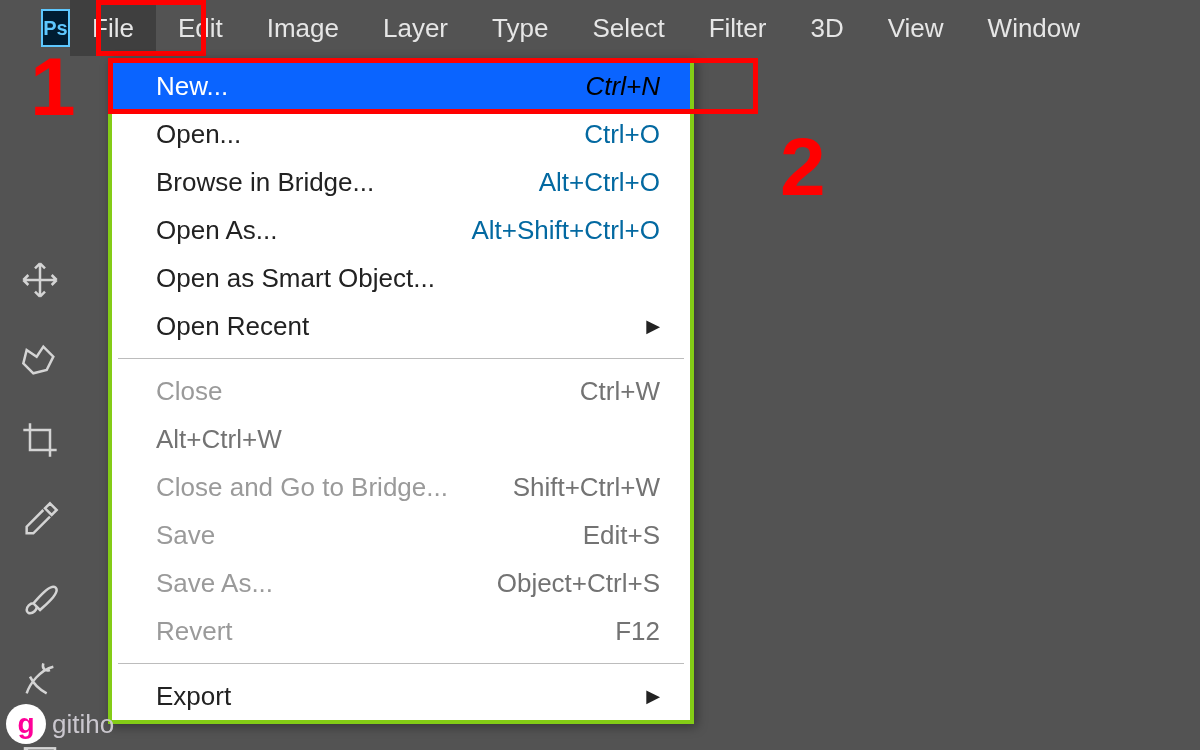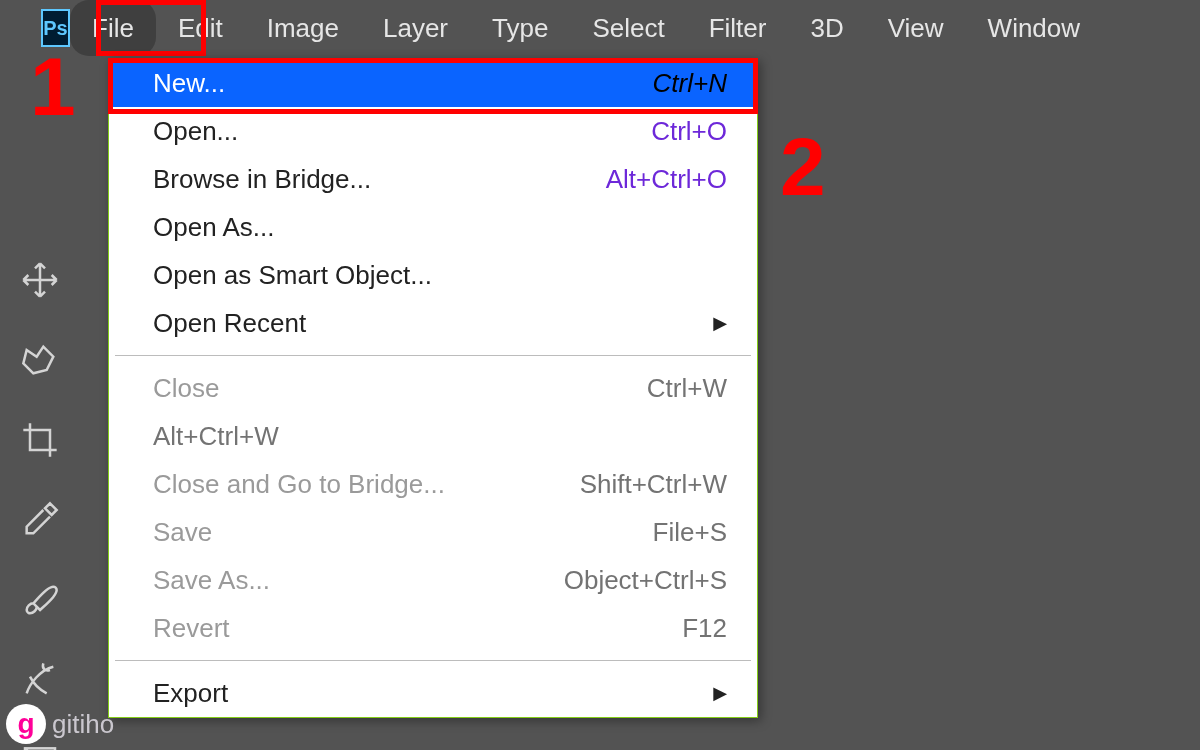--- a/index.html
+++ b/index.html
@@ -36,21 +36,20 @@
   }
   .menu-item {
     padding: 0 22px;
     height: 56px;
     display: flex; align-items: center;
     cursor: default;
     color: #e6e6e6;
   }
   .menu-item.active {
     background: #3f3f3f;
-    border-radius: 19px;
   }
   .file-highlight {
     position: absolute;
     left: 96px; top: 0;
     width: 110px; height: 56px;
     border: 5px solid #ff0000;
     pointer-events: none;
   }
 
   
@@ -65,36 +64,36 @@
     width: 60px; height: 60px;
     display: flex; align-items: center; justify-content: center;
     color: #cfcfcf;
   }
   .tool-btn svg { width: 40px; height: 40px; stroke: #d4d4d4; fill: none; stroke-width: 1.5; }
 
   
   .dropdown {
     position: absolute;
     left: 108px; top: 58px;
-    width: 650px;
+    width: 586px;
     background: #ffffff;
     color: #222;
-    border: 1px solid #84cc16;
+    border: 4px solid #84cc16;
     box-shadow: 3px 3px 10px rgba(0,0,0,.35);
     font-size: 26px;
   }
   .dd-row {
     display: flex;
     align-items: center;
     height: 48px;
     padding: 0 30px 0 44px;
     position: relative;
   }
   .dd-row .lbl { flex: 1; }
-  .dd-row .sc  { color: #6d28d9; }
+  .dd-row .sc  { color: #0369a1; }
   .dd-row.sel {
     background: #0a64ff;
     color: #fff;
   }
   .dd-row.sel .sc { color: #000000; font-style: italic; }
   .dd-row.disabled { color: #9a9a9a; }
   .dd-row.disabled .sc { color: #737373; text-align: right; }
   .dd-row .arrow {
     font-size: 18px;
     margin-left: 8px;
@@ -225,20 +224,21 @@
   <div class="dd-row">
     <span class="lbl">Open...</span>
     <span class="sc">Ctrl+O</span>
   </div>
   <div class="dd-row">
     <span class="lbl">Browse in Bridge...</span>
     <span class="sc">Alt+Ctrl+O</span>
   </div>
   <div class="dd-row">
     <span class="lbl">Open As...</span>
+    <span class="sc">Alt+Shift+Ctrl+O</span>
   </div>
   <div class="dd-row">
     <span class="lbl">Open as Smart Object...</span>
   </div>
   <div class="dd-row">
     <span class="lbl">Open Recent</span>
     <span class="arrow">▶</span>
   </div>
   <div class="dd-sep"></div>
   <div class="dd-row disabled">
@@ -247,21 +247,21 @@
   </div>
   <div class="dd-row disabled">
     <span class="sc">Alt+Ctrl+W</span>
   </div>
   <div class="dd-row disabled">
     <span class="lbl">Close and Go to Bridge...</span>
     <span class="sc">Shift+Ctrl+W</span>
   </div>
   <div class="dd-row disabled">
     <span class="lbl">Save</span>
-    <span class="sc">File+S</span>
+    <span class="sc">Edit+S</span>
   </div>
   <div class="dd-row disabled">
     <span class="lbl">Save As...</span>
     <span class="sc">Object+Ctrl+S</span>
   </div>
   <div class="dd-row disabled">
     <span class="lbl">Revert</span>
     <span class="sc">F12</span>
   </div>
   <div class="dd-sep"></div>

